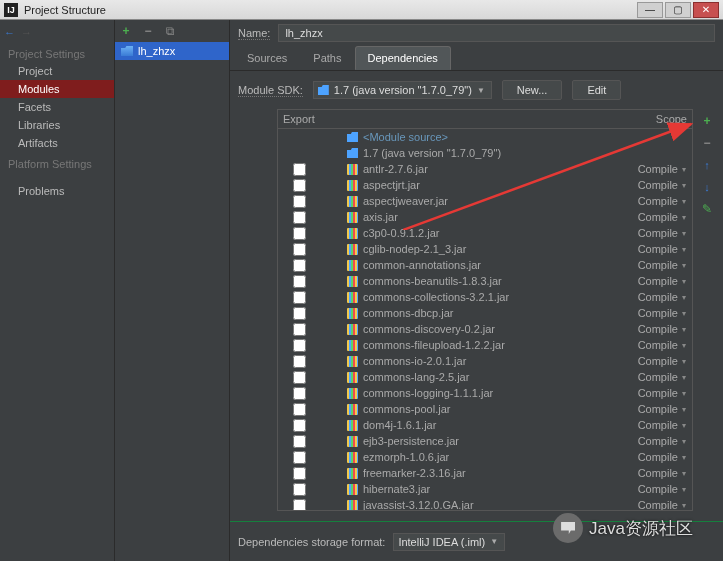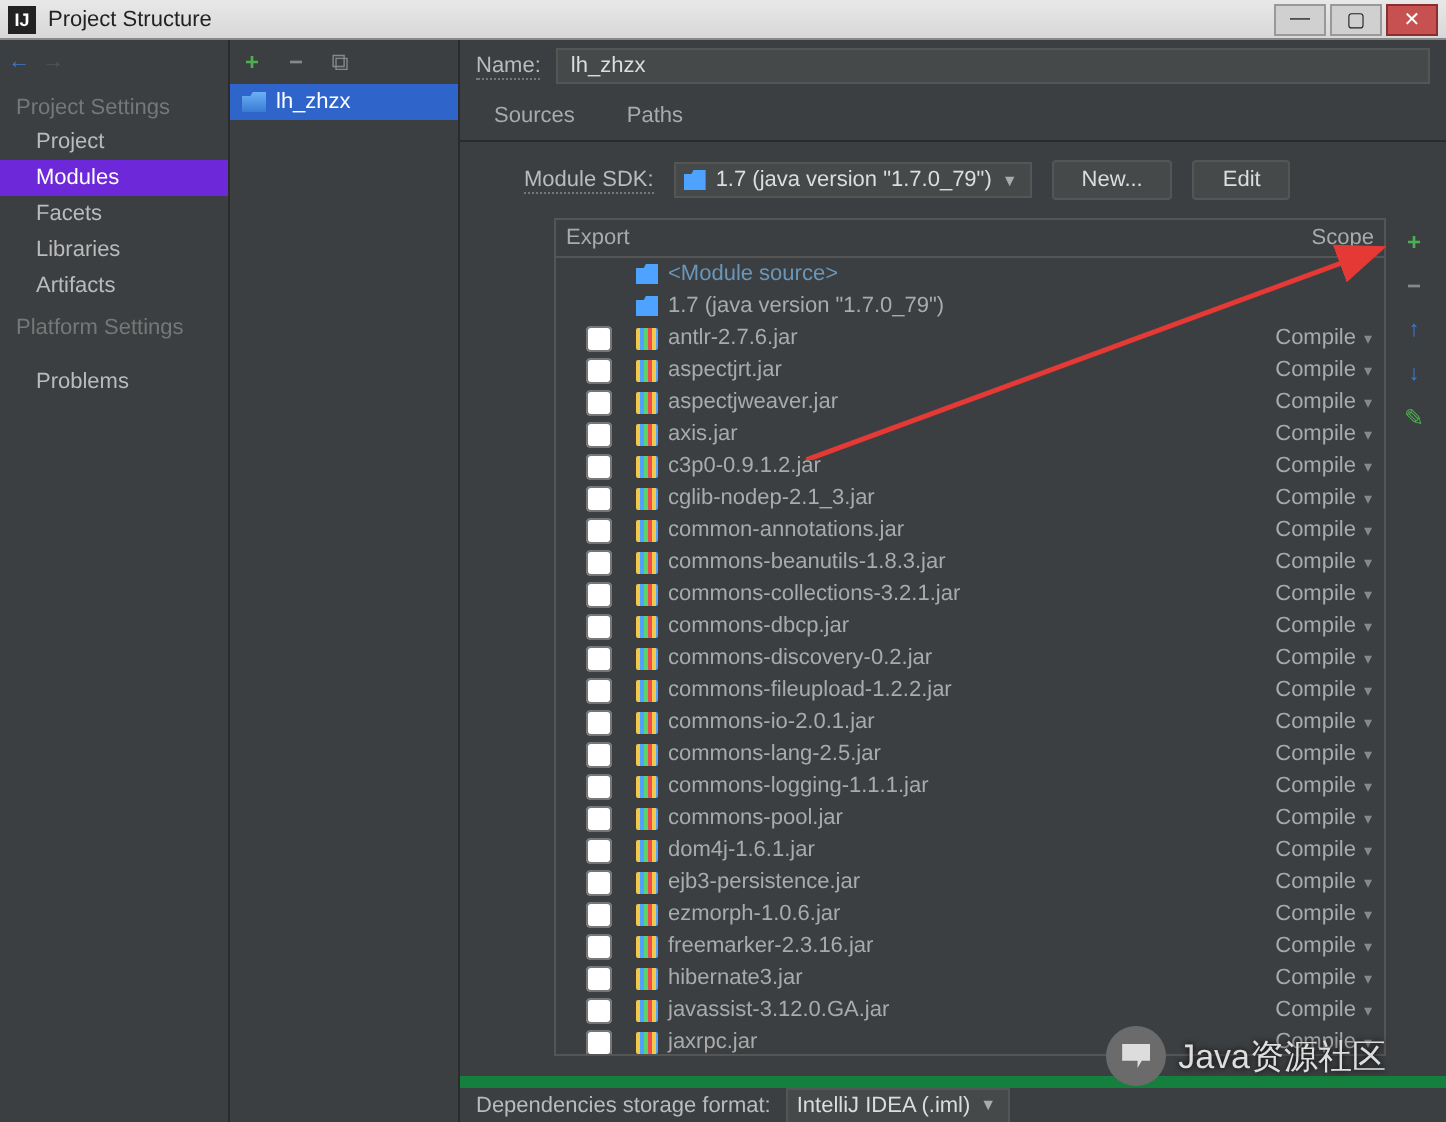--- a/index.html
+++ b/index.html
@@ -60,21 +60,21 @@
     color: #777;
     font-size: 11px;
     padding: 6px 8px 2px 8px;
   }
   .sb-item {
     padding: 3px 8px 3px 18px;
     cursor: pointer;
     color: #bbbbbb;
   }
   .sb-item.selected {
-    background: #6d28d9;
+    background: #7f1d1d;
     color: #fff;
   }
   
   .tree {
     width: 115px;
     background: #3c3f41;
     border-right: 1px solid #2b2b2b;
   }
   .tree-toolbar {
     height: 22px;
@@ -132,21 +132,20 @@
     color: #fff;
     border: 1px solid #666;
     border-bottom: 1px solid #515658;
     border-radius: 3px 3px 0 0;
   }
   .sdk-row {
     height: 38px;
     display:flex; align-items:center;
     padding: 0 8px;
     gap: 10px;
-    margin-left: 24px;
   }
   .sdk-row label { border-bottom: 1px dotted #777; }
   .combo {
     background: #45494a;
     border: 1px solid #555;
     color: #ddd;
     padding: 2px 6px 2px 4px;
     display:flex; align-items:center; gap:5px;
     cursor:pointer;
     font-size: 11px;
@@ -197,20 +196,21 @@
     width: 38px;
     display:flex; justify-content:center;
   }
   .chk input { accent-color:#555; }
   .dep-name {
     flex:1;
     display:flex; align-items:center; gap:5px;
     color:#aaa;
     white-space:nowrap;
     overflow:hidden;
+    margin-left:29px;
   }
   .dep-name.blue { color:#6897bb; }
   .jar-icon {
     width:11px; height:11px;
     background: repeating-linear-gradient(90deg,#f2c94c 0 2px,#4da3ff 2px 4px,#5bd36a 4px 6px,#f14b4b 6px 8px);
     border-radius:1px;
     flex-shrink:0;
   }
   .src-icon {
     width:11px; height:10px;
@@ -248,25 +248,25 @@
   .arrow {
     position:absolute;
     pointer-events:none;
     right: 20px;
     top: 120px;
     width: 300px;
     height: 110px;
   }
   
   .footer-row {
-    height: 23px;
+    height: 40px;
     display:flex; align-items:center;
     padding: 0 8px;
     gap:8px;
-    border-top: 6px solid #15803d;
+    border-top: 1px solid #15803d;
   }
   
   .watermark {
     position:absolute;
     right: 30px;
     bottom: 18px;
     display:flex; align-items:center;
     color:#ddd;
     font-size: 17px;
     font-family: "Microsoft YaHei","SimHei",sans-serif;
@@ -329,20 +329,21 @@
   </div>
 
   <div class="content">
     <div class="name-row">
       <label>Name:</label>
       <input class="name-input" value="lh_zhzx" style="">
     </div>
     <div class="tabs" id="tabs">
         <div class="tab">Sources</div>
         <div class="tab">Paths</div>
+        <div class="tab active">Dependencies</div>
       </div>
     <div class="sdk-row">
       <label>Module SDK:</label>
       <div class="combo">
         <span class="src-icon"></span>
         <span>1.7 (java version "1.7.0_79")</span>
         <span class="chev">▼</span>
       </div>
       <button class="btn">New...</button>
       <button class="btn">Edit</button>

